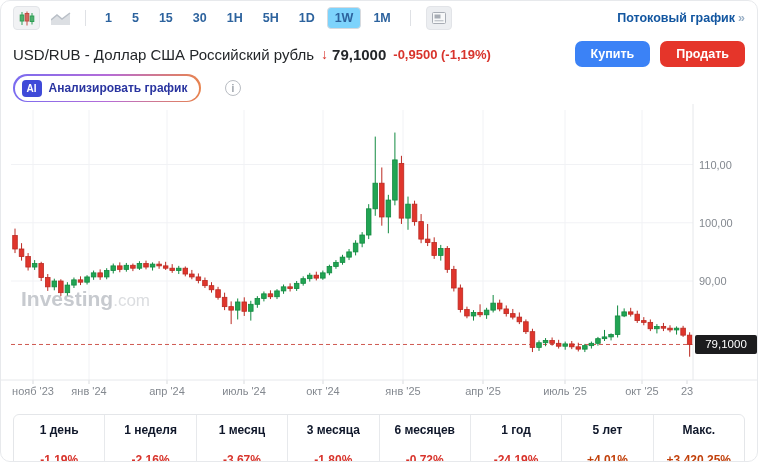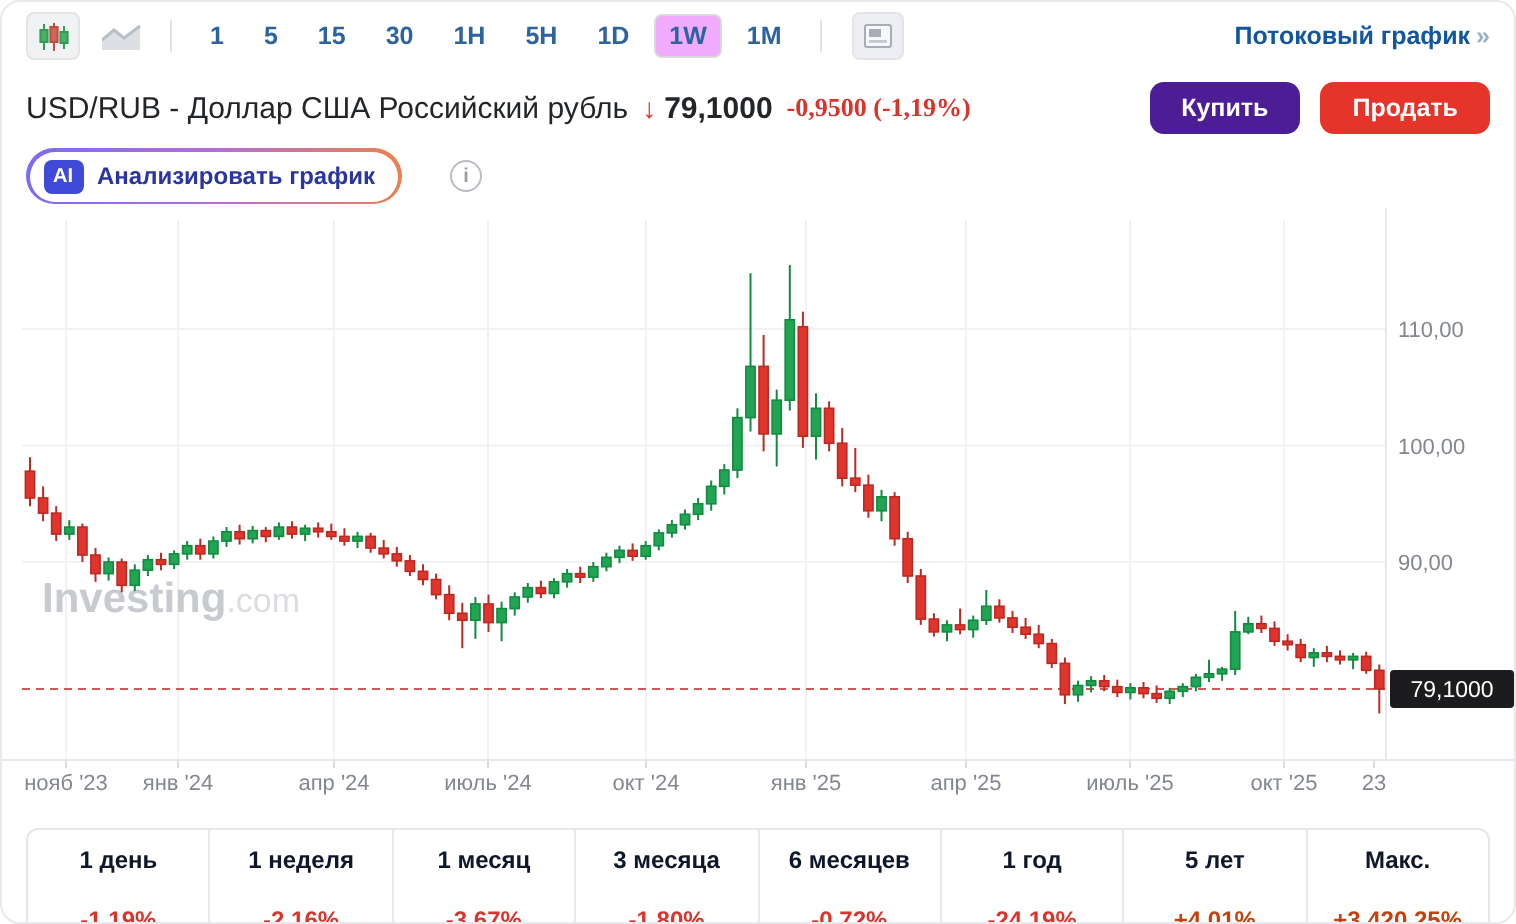--- a/index.html
+++ b/index.html
@@ -8,35 +8,35 @@
   .card{position:relative;width:758px;height:462px;background:#fff;border:1px solid #e7e9ec;border-radius:10px;overflow:hidden;}
 
   
   .toolbar{height:34px;display:flex;align-items:center;padding:0 12px;gap:7px;}
   .tb-btn{display:flex;align-items:center;justify-content:center;height:24px;border-radius:4px;cursor:pointer;}
   .tb-candle{width:27px;background:#f1f2f4;border:1px solid #e2e4e8;}
   .tb-line{width:27px;background:transparent;border:1px solid transparent;}
   .tb-sep{width:1px;height:16px;background:#dfe1e5;margin:0 4px;}
   .intervals{display:flex;align-items:center;gap:4px;}
   .iv{font-size:12.5px;font-weight:bold;color:#2d639e;padding:3px 7px;border-radius:4px;border:1px solid transparent;cursor:pointer;}
-  .iv.sel{border-color:#d7dade;background:#f0abfc;}
+  .iv.sel{border-color:#d7dade;background:#7dd3fc;}
   .tb-panel{width:26px;background:#eceef1;border:1px solid #e2e4e8;margin-left:4px;}
   .toolbar .spacer{flex:1;}
   .stream-link{font-size:12.5px;font-weight:bold;color:#1256a0;cursor:pointer;white-space:nowrap;}
   .stream-link .arr{color:#9ab0c6;margin-left:3px;}
 
   
   .header{display:flex;align-items:center;padding:6px 12px 2px 12px;}
   .h-title{font-size:15px;color:#232629;}
   .h-arrow{color:#d8342c;font-weight:bold;font-size:14px;margin:0 4px 0 7px;}
   .h-price{font-size:15px;font-weight:bold;color:#232629;}
-  .h-change{font-size:13px;font-weight:bold;color:#d8342c;margin-left:7px;font-family:Liberation Serif, serif;}
+  .h-change{font-size:13px;font-weight:bold;color:#d8342c;margin-left:7px;}
   .header .spacer{flex:1;}
   .btn{height:26px;padding:0 16px;border:none;border-radius:7px;color:#fff;font-size:12.5px;font-weight:bold;cursor:pointer;font-family:inherit;}
-  .btn-buy{background:#4c1d95;margin-right:10px;}
+  .btn-buy{background:#3b82f6;margin-right:10px;}
   .btn-sell{background:#e5352a;}
 
   
   .ai-row{display:flex;align-items:center;padding:5px 12px 0 12px;gap:24px;}
   .ai-pill-wrap{background:linear-gradient(90deg,#7a6cf0,#b56cd8,#e8834e);padding:1.5px;border-radius:17px;cursor:pointer;}
   .ai-pill{display:flex;align-items:center;gap:7px;background:#fff;border-radius:16px;padding:4px 12px 4px 7px;}
   .ai-badge{display:flex;align-items:center;justify-content:center;width:20px;height:17px;border-radius:4px;background:#3f4ad8;color:#fff;font-size:10px;font-weight:bold;}
   .ai-label{font-size:12px;font-weight:bold;color:#2a35a0;}
   .info-ic{width:16px;height:16px;border-radius:50%;border:1.5px solid #b9bdc3;color:#9aa0a8;font-size:10px;display:flex;align-items:center;justify-content:center;font-weight:bold;cursor:pointer;}
 

